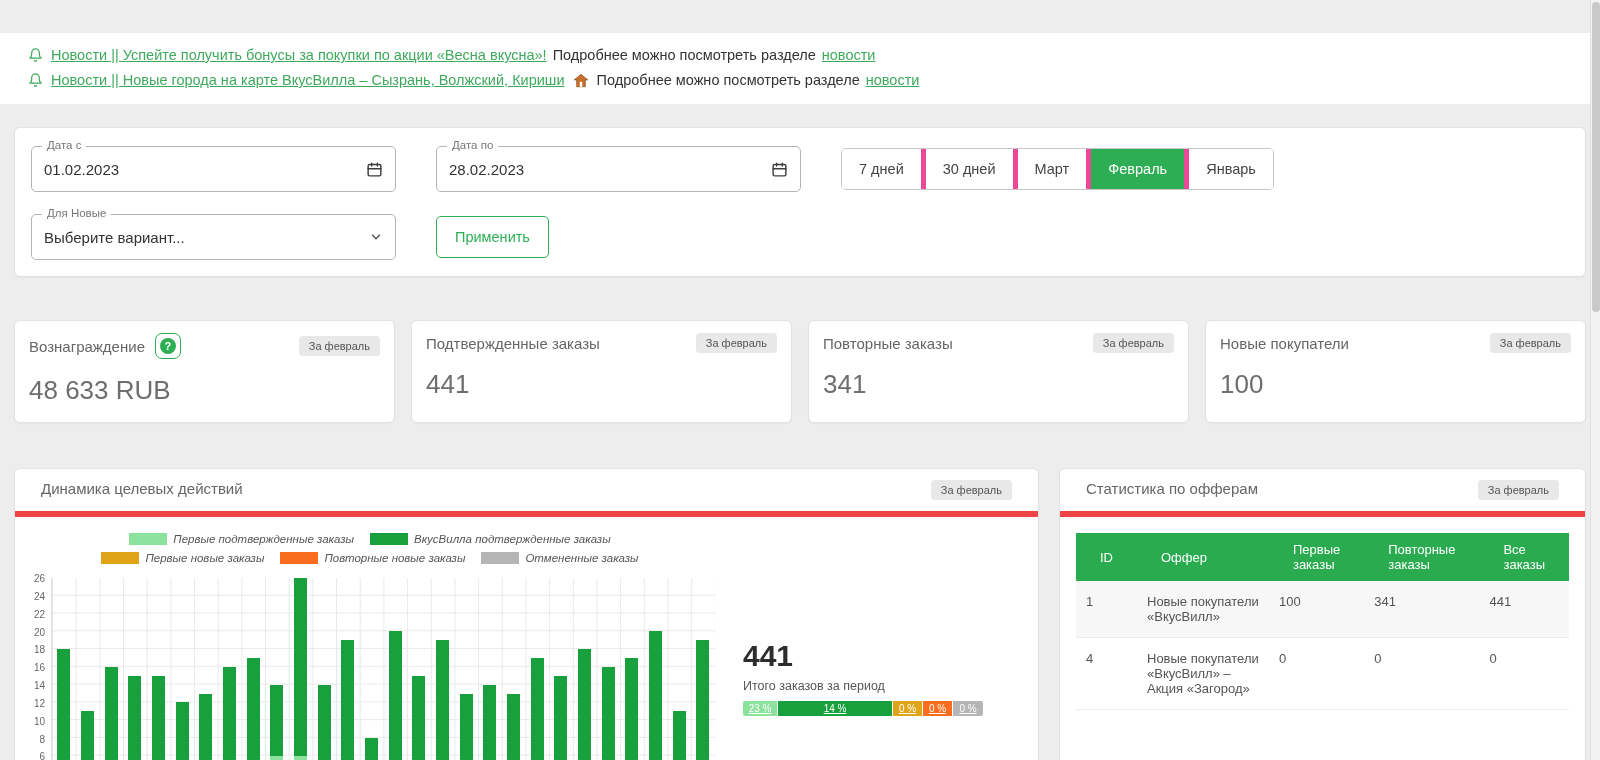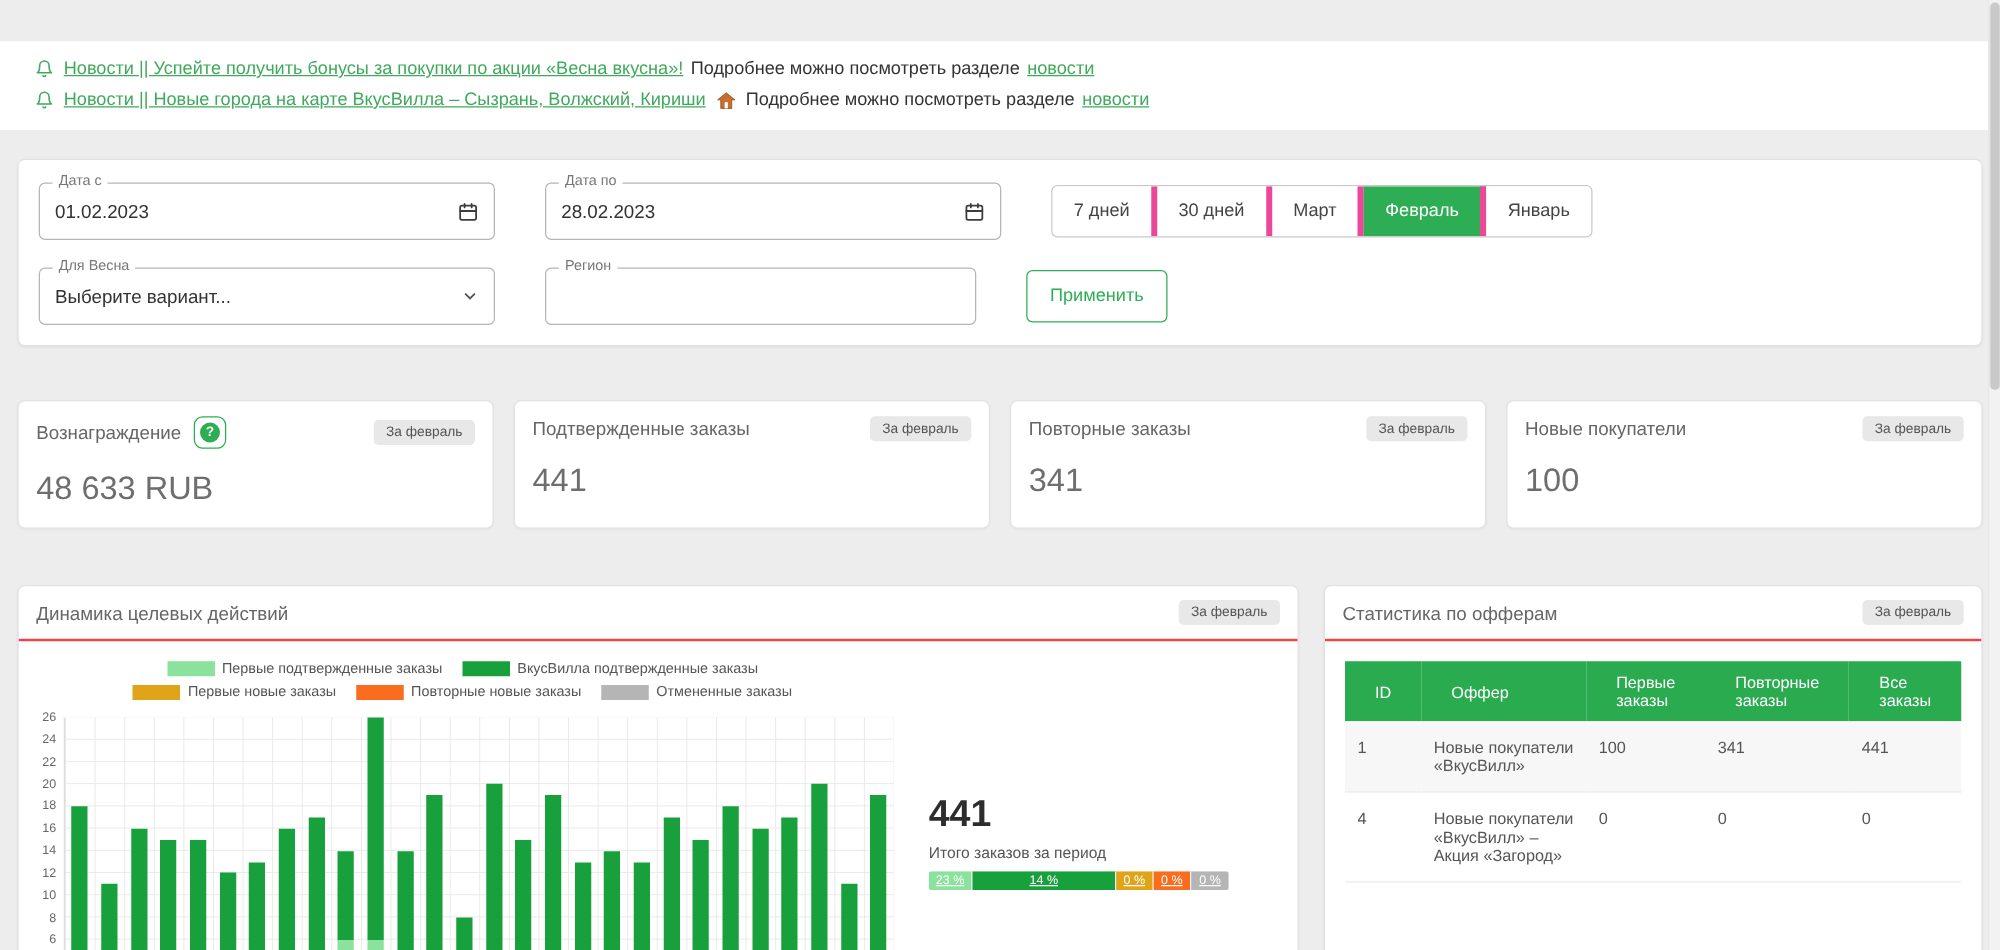--- a/index.html
+++ b/index.html
@@ -45,27 +45,27 @@
   .stat-card { flex: 1; padding: 12px 14px 16px; min-height: 96px; }
   .stat-head { display: flex; align-items: center; }
   .stat-title { font-size: 15px; color: #666; }
   .badge { margin-left: auto; background: #e8e8e8; color: #555; font-size: 11px; padding: 4px 10px; border-radius: 4px; white-space: nowrap; }
   .help-btn { display: inline-flex; align-items: center; justify-content: center; margin-left: 10px; width: 26px; height: 26px; border: 1.5px solid #2eae54; border-radius: 7px; background: #fff; cursor: pointer; }
   .help-q { width: 16px; height: 16px; border-radius: 50%; background: #2eae54; color: #fff; font-size: 11px; font-weight: bold; display: flex; align-items: center; justify-content: center; }
   .stat-value { margin-top: 16px; font-size: 26px; color: #6e6e6e; }
 
   
   .bottom-row { display: flex; gap: 20px; align-items: stretch; }
-  .panel-head { display: flex; align-items: flex-end; padding: 11px 14px; border-bottom: 2px solid #ef4444; }
+  .panel-head { display: flex; align-items: flex-start; padding: 11px 26px; border-bottom: 6px solid #ef4444; }
   .panel-title { font-size: 15px; color: #666; }
 
   .chart-panel { flex: 0 0 1025px; min-height: 400px; }
   .chart-body { display: flex; padding: 14px 18px 0 10px; }
   .chart-left { flex: 0 0 690px; }
-  .chart-legend { display: flex; flex-wrap: wrap; justify-content: center; column-gap: 16px; row-gap: 7px; max-width: 640px; margin: 2px auto 14px; }
+  .chart-legend { display: flex; flex-wrap: wrap; justify-content: center; column-gap: 16px; row-gap: 7px; max-width: 640px; margin: 2px auto 14px; font-style: italic; }
   .legend-item { display: inline-flex; align-items: center; gap: 6px; cursor: pointer; }
   .legend-swatch { width: 38px; height: 12px; display: inline-block; }
   .legend-label { font-size: 11.5px; color: #555; }
 
   .chart-grid-row { display: flex; }
   .chart-y-axis { position: relative; width: 26px; height: 232px; flex: 0 0 26px; }
   .ytick { position: absolute; right: 6px; transform: translateY(50%); font-size: 10px; color: #666; }
   .chart-plot-wrap { flex: 1; }
   .chart-bars {
     height: 232px; display: flex; align-items: stretch;
@@ -163,31 +163,27 @@
       <div class="btn-group">
         <button>7 дней</button>
         <button>30 дней</button>
         <button>Март</button>
         <button class="active">Февраль</button>
         <button>Январь</button>
       </div>
     </div>
     <div class="filter-row">
       <div class="field">
-        <label class="flabel">Для Весна</label>
+        <label class="flabel">Для Новые</label>
         <span class="fvalue">Выберите вариант...</span>
         <span class="ficon">
           <svg width="14" height="14" viewBox="0 0 24 24" fill="none" stroke="#555" stroke-width="2.5" stroke-linecap="round">
               <path d="M6 9l6 6 6-6"></path>
             </svg>
         </span>
-      </div>
-      <div class="field region">
-        <label class="flabel">Регион</label>
-        <input type="text" value="" style="">
       </div>
       <button class="apply-btn">Применить</button>
     </div>
   </div>
 
   <div class="cards-row">
     <div class="card stat-card">
       <div class="stat-head">
         <span class="stat-title">Вознаграждение</span>
         <span class="help-btn">

